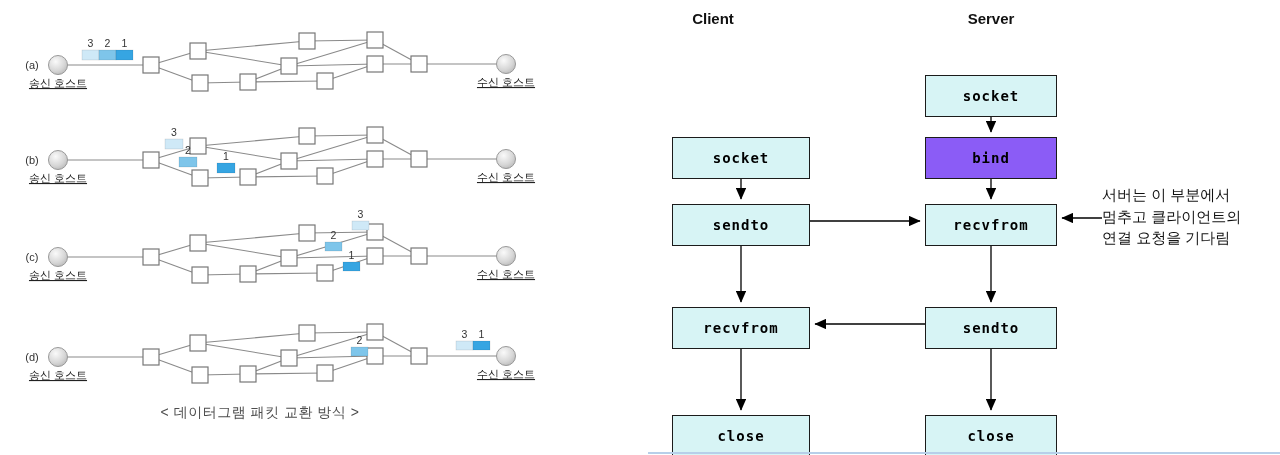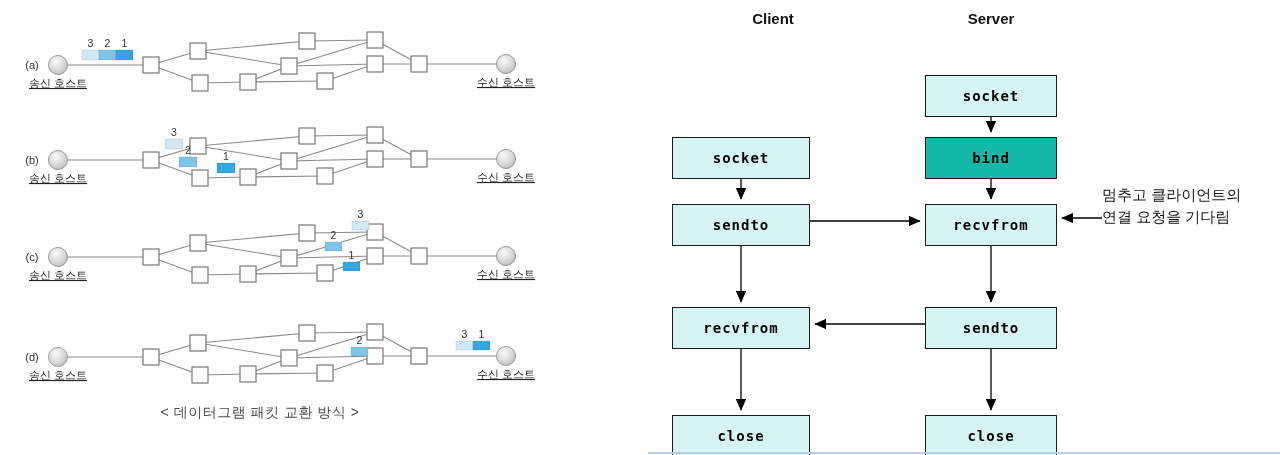--- a/index.html
+++ b/index.html
@@ -202,34 +202,35 @@
         <line x1="991" y1="109" x2="991" y2="132" stroke="#000" stroke-width="1.3" marker-end="url(#ah)"></line>
         <line x1="991" y1="171" x2="991" y2="199" stroke="#000" stroke-width="1.3" marker-end="url(#ah)"></line>
         <line x1="991" y1="238" x2="991" y2="302" stroke="#000" stroke-width="1.3" marker-end="url(#ah)"></line>
         <line x1="991" y1="341" x2="991" y2="410" stroke="#000" stroke-width="1.3" marker-end="url(#ah)"></line>
         <line x1="810" y1="221" x2="920" y2="221" stroke="#000" stroke-width="1.3" marker-end="url(#ah)"></line>
         <line x1="925" y1="324" x2="815" y2="324" stroke="#000" stroke-width="1.3" marker-end="url(#ah)"></line>
         <line x1="1102" y1="218" x2="1062" y2="218" stroke="#000" stroke-width="1.3" marker-end="url(#ah)"></line>
       </g>
   </svg>
 
-  <div class="col-title" style="left:704px;width:138px;">Client</div>
+  <div class="col-title" style="left:644px;width:138px;">Client</div>
   <div class="col-title" style="left:925px;width:132px;">Server</div>
 
   <div id="flow-boxes">
       <div class="flow-box" style="left: 672px; top: 137px; width: 138px; background: rgb(215, 244, 245); border-color: rgb(27, 27, 27);">socket</div>
       <div class="flow-box" style="left: 672px; top: 204px; width: 138px; background: rgb(215, 244, 245); border-color: rgb(27, 27, 27);">sendto</div>
       <div class="flow-box" style="left: 672px; top: 307px; width: 138px; background: rgb(215, 244, 245); border-color: rgb(27, 27, 27);">recvfrom</div>
       <div class="flow-box" style="left: 672px; top: 415px; width: 138px; background: rgb(215, 244, 245); border-color: rgb(27, 27, 27);">close</div>
       <div class="flow-box" style="left: 925px; top: 75px; width: 132px; background: rgb(215, 244, 245); border-color: rgb(27, 27, 27);">socket</div>
-      <div class="flow-box" style="left: 925px; top: 137px; width: 132px; background: #14b8a6; border-color: rgb(27, 27, 27);">bind</div>
+      <div class="flow-box" style="left: 925px; top: 137px; width: 132px; background: #8b5cf6; border-color: rgb(27, 27, 27);">bind</div>
       <div class="flow-box" style="left: 925px; top: 204px; width: 132px; background: rgb(215, 244, 245); border-color: rgb(27, 27, 27);">recvfrom</div>
       <div class="flow-box" style="left: 925px; top: 307px; width: 132px; background: rgb(215, 244, 245); border-color: rgb(27, 27, 27);">sendto</div>
       <div class="flow-box" style="left: 925px; top: 415px; width: 132px; background: rgb(215, 244, 245); border-color: rgb(27, 27, 27);">close</div>
     </div>
 
   <div class="annotation">
+    <div>서버는 이 부분에서</div>
     <div>멈추고 클라이언트의</div>
     <div>연결 요청을 기다림</div>
   </div>
 
   <div class="bottom-line"></div>
 </div>
 
 </body></html>

